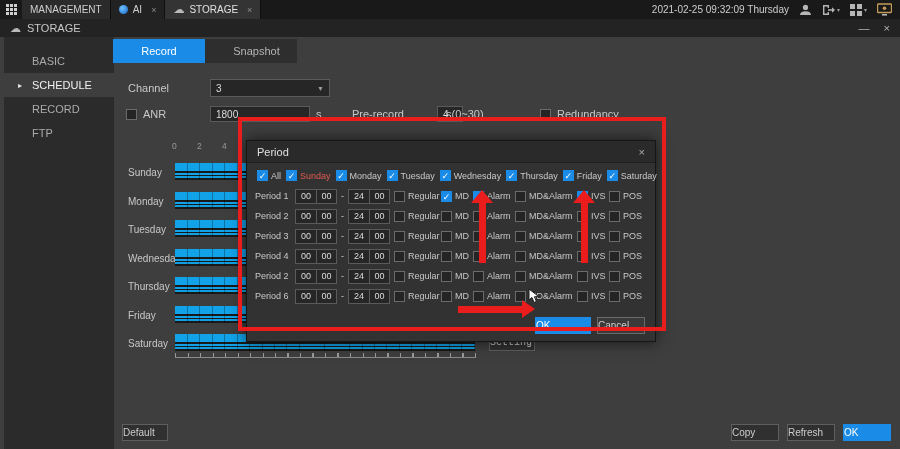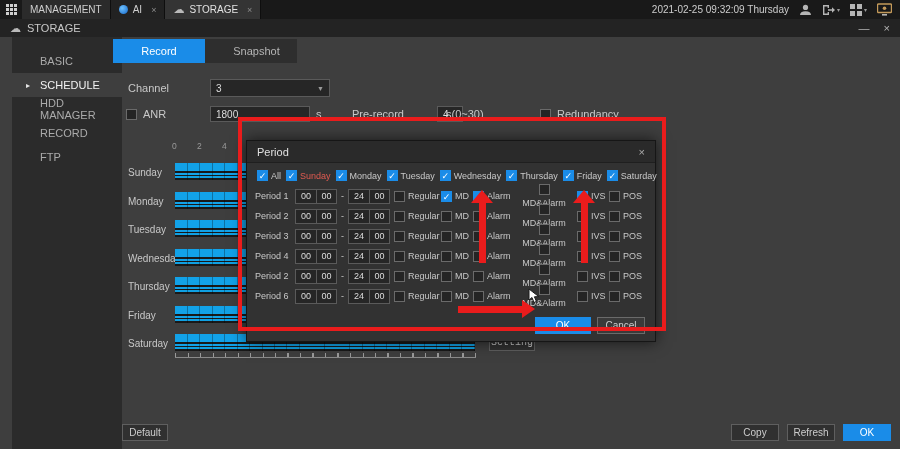--- a/index.html
+++ b/index.html
@@ -20,21 +20,21 @@
   .ai-dot { width:9px; height:9px; border-radius:50%; background:radial-gradient(circle at 35% 35%, #6ec2ff, #1566c8); display:inline-block; }
   .cloud-glyph { font-size:11px; color:#b9b9b9; }
   .topbar-right { margin-left:auto; display:flex; align-items:center; gap:10px; padding-right:8px; }
   .datetime { font-size:10px; color:#cdcdcd; }
   .tb-icon { display:flex; align-items:center; gap:2px; }
   .tb-caret { font-size:6px; color:#9a9a9a; }
   
   .winbar { position:absolute; left:0; top:19px; width:900px; height:18px; background:#232323; display:flex; align-items:center; padding:0 10px; font-size:11px; color:#c9c9c9; }
   .winbar .win-ctrls { margin-left:auto; display:flex; gap:14px; align-items:center; color:#b5b5b5; font-size:11px; }
   
-  .sidebar { position:absolute; left:12px; top:37px; width:110px; height:412px; background:#2b2b2b; padding-top:12px; }
+  .sidebar { position:absolute; left:4px; top:37px; width:110px; height:412px; background:#2b2b2b; padding-top:12px; }
   .side-item { height:24px; display:flex; align-items:center; padding-left:28px; font-size:11px; color:#ababab; position:relative; }
   .side-item.active { background:#3e3e3e; color:#f2f2f2; }
   .side-item.active .side-arrow { position:absolute; left:14px; font-size:8px; color:#e8e8e8; }
   
   .main-tab { position:absolute; top:39px; height:24px; width:92px; display:flex; align-items:center; justify-content:center; font-size:11px; }
   .main-tab.rec { left:113px; background:#1a8ce8; color:#fff; }
   .main-tab.snap { left:205px; background:#2e2e2e; color:#b5b5b5;padding-left:11px; }
   .lbl { position:absolute; font-size:11px; color:#c8c8c8; }
   .field { position:absolute; background:#262626; border:1px solid #5a5a5a; color:#ddd; font-size:10px; display:flex; align-items:center; padding:0 5px; }
   .select-caret { margin-left:auto; font-size:7px; color:#9a9a9a; }
@@ -45,39 +45,39 @@
   
   .tick { position:absolute; top:141px; font-size:8.5px; color:#9a9a9a; }
   .day-label { position:absolute; left:128px; font-size:10px; color:#c8c8c8; }
   .daybar { position:absolute; left:175px; width:300px; height:17px;
     background:linear-gradient(to bottom,#12a2e8 0 8px,#191919 8px 10px,#12a2e8 10px 12px,#191919 12px 13px,#10a0e2 13px 15px,#191919 15px 17px); }
   .daybar::after { content:""; position:absolute; inset:0;
     background:repeating-linear-gradient(to right, transparent 0 11.5px, rgba(0,0,0,.30) 11.5px 12.5px); }
   .bottom-ruler { position:absolute; left:175px; top:353px; width:301px; height:5px;
     background:repeating-linear-gradient(to right,#9a9a9a 0 1px, transparent 1px 12.5px);
     border-bottom:1px solid #8a8a8a; }
-  .btn { display:flex; align-items:center; justify-content:center; font-size:10px; color:#ccc; background:#303030; border:1px solid #5f5f5f; }
+  .btn { display:flex; align-items:center; font-size:10px; color:#ccc; background:#303030; border:1px solid #5f5f5f; }
   .btn.blue { background:#1a8ce8; border-color:#1a8ce8; color:#fff; }
   .setting-btn { position:absolute; left:489px; width:46px; height:17px;font-family:Liberation Mono, monospace; }
   .foot-btn { position:absolute; top:424px; width:48px; height:17px; }
   
   .dialog { position:absolute; left:246px; top:140px; width:410px; height:202px; background:#323232; border:1px solid #161616; box-shadow:0 0 14px rgba(0,0,0,.65); z-index:10; }
   .dlg-title { height:22px; background:#2a2a2a; border-bottom:1px solid #1f1f1f; display:flex; align-items:center; padding:0 10px; font-size:11px; color:#e0e0e0; }
   .dlg-close { margin-left:auto; color:#aaa; font-size:11px; }
   .day-row { position:absolute; left:10px; right:4px; top:29px; display:flex; align-items:center; gap:5px; font-size:9px; color:#c8c8c8; white-space:nowrap; }
   .cbg { display:flex; align-items:center; gap:3px; white-space:nowrap; }
   .cbg .sun { color:#e05a50; }
   .period-row { position:absolute; left:8px; right:4px; height:16px; display:flex; align-items:center; gap:4px; font-size:9px; color:#c8c8c8; }
   .p-label { width:36px; flex:0 0 auto; }
   .timebox { width:42px; height:15px; flex:0 0 auto; display:flex; background:#262626; border:1px solid #5a5a5a; }
   .timebox .tval { width:50%; text-align:center; font-size:9px; color:#ddd; line-height:13px; }
   .timebox .tval + .tval { border-left:1px solid #5a5a5a; }
   .dash { color:#ccc; flex:0 0 auto; }
   .cbl { color:#c8c8c8; }
-  .g-regular{width:43px;} .g-md{width:28px;} .g-alarm{width:38px;} .g-mdalarm{width:58px;flex-direction:column;} .g-ivs{width:28px;text-align:right;} .g-pos{width:33px;}
+  .g-regular{width:43px;} .g-md{width:28px;} .g-alarm{width:38px;} .g-mdalarm{width:58px;} .g-ivs{width:28px;text-align:right;} .g-pos{width:33px;}
   .dlg-btns { position:absolute; right:10px; top:176px; display:flex; gap:6px; }
   .dlg-ok { width:56px; height:17px; }
   .dlg-cancel { width:48px; height:17px; background:#3a3a3a; border-color:#6a6a6a; }
   
   .anno { position:absolute; z-index:20; }
   .anno-rect { left:238px; top:117px; width:428px; height:214px; border:4px solid #ea1c1c; }
   .arrow-up { width:22px; display:flex; flex-direction:column; align-items:center; }
   .arrow-up .head { width:0; height:0; border-left:11px solid transparent; border-right:11px solid transparent; border-bottom:13px solid #ea1c1c; }
   .arrow-up .shaft { width:7px; height:60px; background:#ea1c1c; }
   .arrow-right { display:flex; align-items:center; }
@@ -166,23 +166,20 @@
 
   <div class="sidebar">
     <div class="side-item">
         <span>BASIC</span>
       </div>
     <div class="side-item active">
         <span class="side-arrow">▸</span>
         <span>SCHEDULE</span>
       </div>
     <div class="side-item">
-        <span>HDD MANAGER</span>
-      </div>
-    <div class="side-item">
         <span>RECORD</span>
       </div>
     <div class="side-item">
         <span>FTP</span>
       </div>
   </div>
 
   <div class="main-tab rec">
       <span>Record</span>
     </div>

